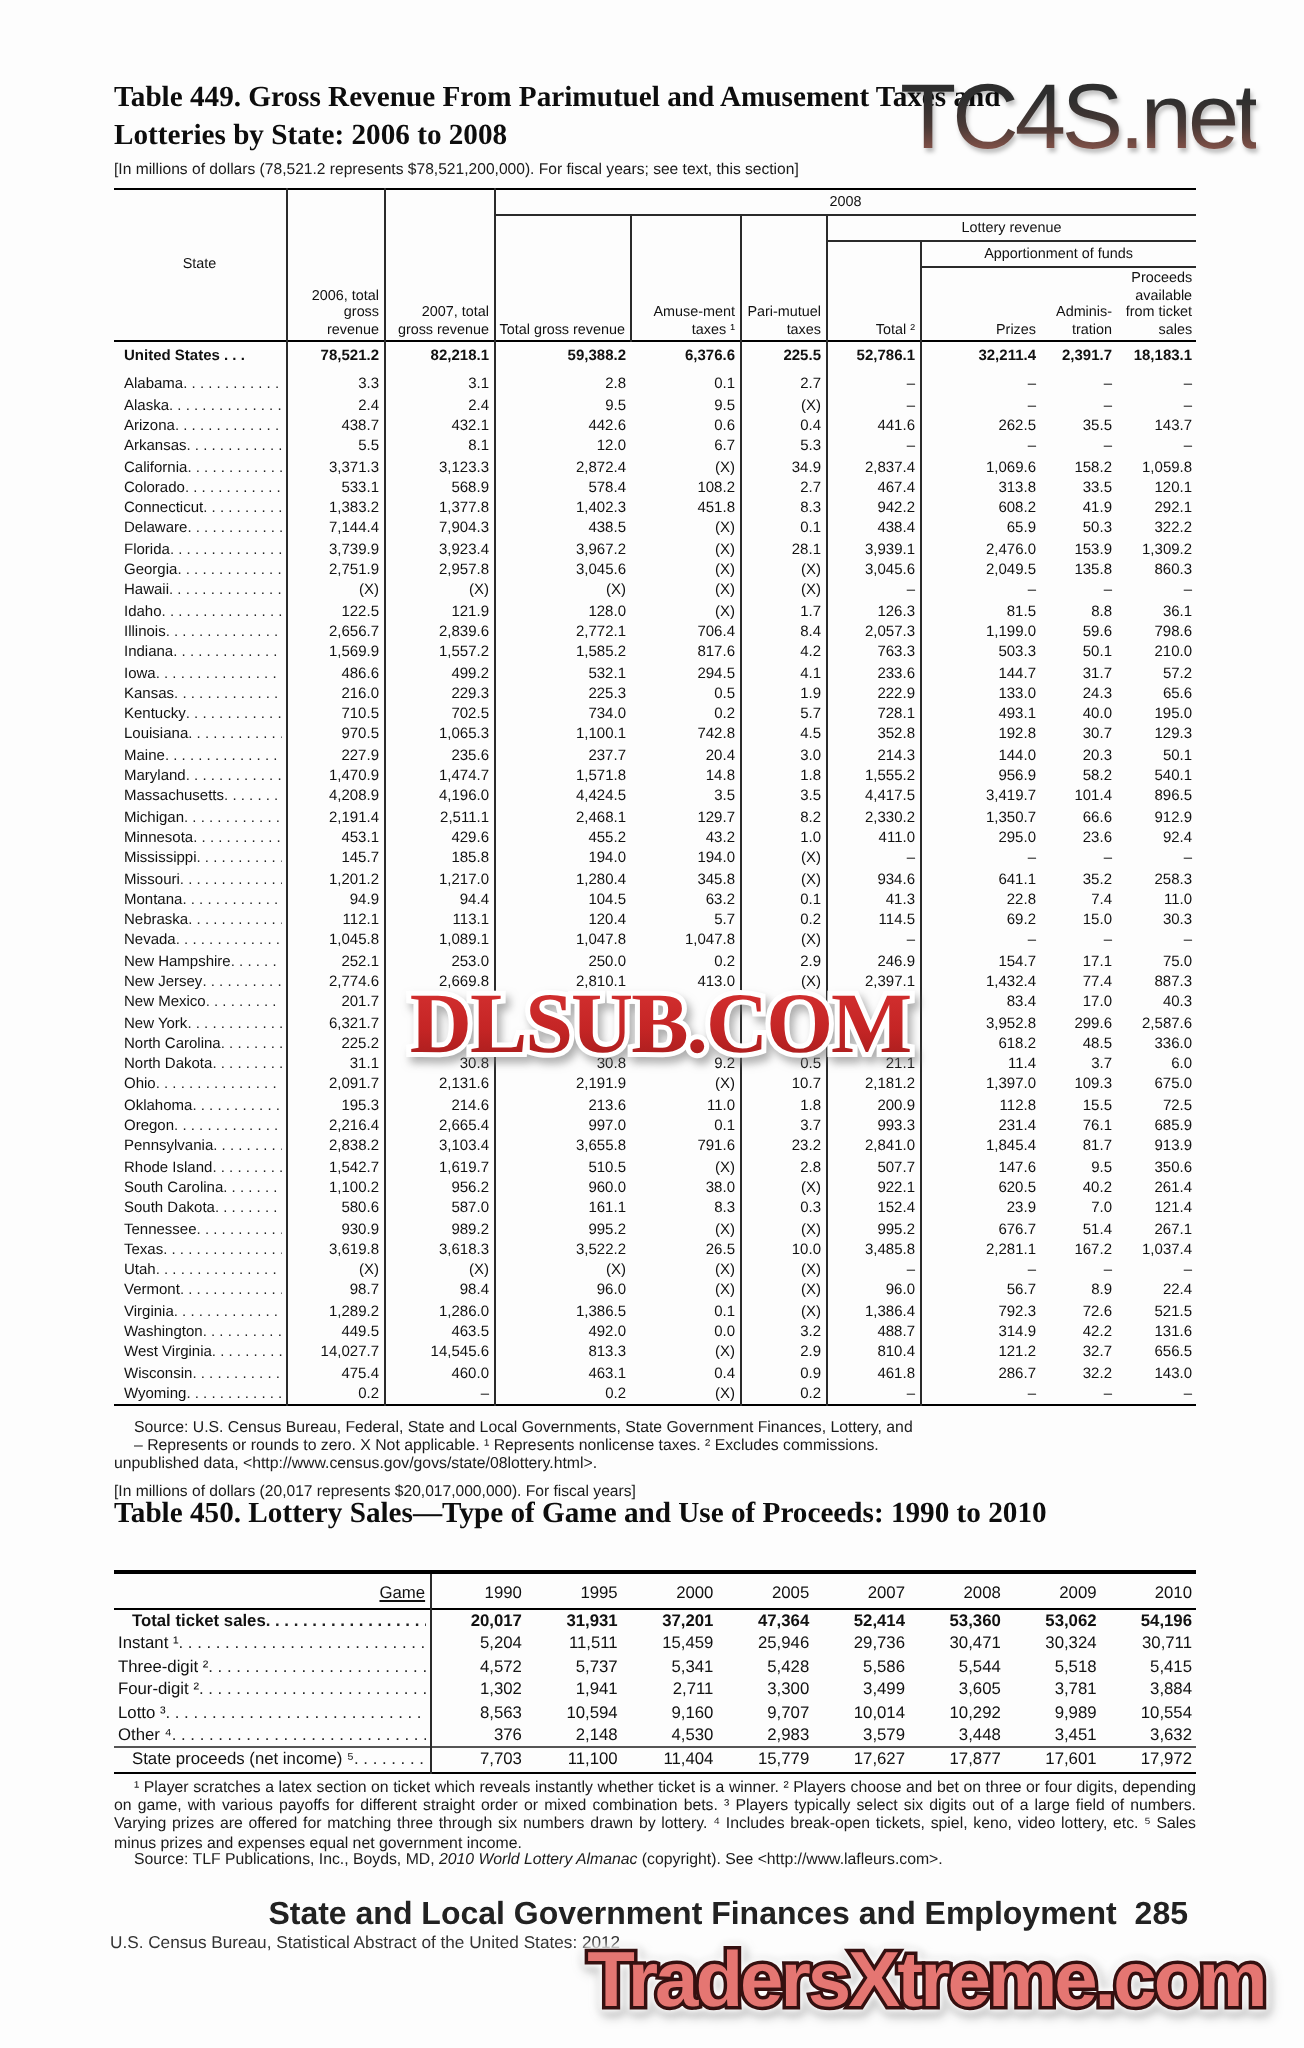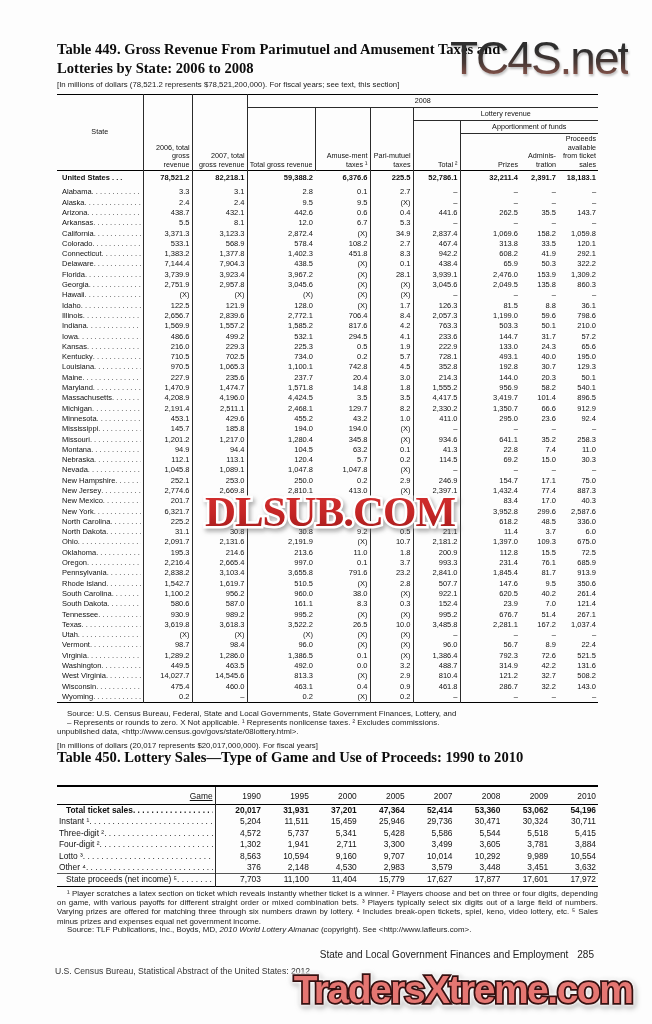--- a/index.html
+++ b/index.html
@@ -52,21 +52,21 @@
   .t450 th.game{text-align:right;text-decoration:underline;}
   .t450 th.yr,.t450 td.num{text-align:right;}
   .t450 td{height:11.4px;line-height:11.4px;padding:0 2px 0 0;white-space:nowrap;overflow:hidden;}
   .t450 td.game{padding-left:2px;}
   .t450 .brd{border-left:1px solid #2b2b2b;border-right:none;}
   .t450 td.brd,.t450 th.brd{border-left:none;border-right:1px solid #2b2b2b;}
   .t450 tr.bold td{font-weight:bold;}
   .t450 tr.bold td.game,.t450 tr.proceeds td.game{padding-left:9px;}
   .t450 tr.proceeds td{border-top:1px solid #555;}
   
-  .footer-right{position:absolute;top:949px;right:58px;font-size:10px;color:#222;}
+  .footer-right{position:absolute;top:949px;right:58px;font-size:16px;color:#222;font-weight:bold;}
   .footer-right .pgnum{margin-left:9px;}
   .footer-left{position:absolute;top:966px;left:55px;font-size:8.6px;color:#333;}
   
   .wm-tc4s{position:absolute;top:2px;left:450px;font-size:46px;font-weight:normal;letter-spacing:-2px;
            font-family:"Liberation Sans",sans-serif;
            background:linear-gradient(#2e2e2e 35%,#4a3a36 60%,#8d564c 85%,#96604f);
            -webkit-background-clip:text;background-clip:text;color:transparent;
            filter:drop-shadow(1px 2px 1px rgba(0,0,0,0.25));z-index:9;margin-top:29px;}
   .wm-dlsub{position:absolute;top:485px;left:180px;z-index:9;
             filter:drop-shadow(2px 3px 2px rgba(110,110,110,0.55));}
@@ -942,21 +942,21 @@
             </span>
           </td>
           <td class="num">14,027.7</td>
           <td class="num">14,545.6</td>
           <td class="num">813.3</td>
           <td class="num">(X)</td>
           <td class="num">2.9</td>
           <td class="num">810.4</td>
           <td class="num">121.2</td>
           <td class="num">32.7</td>
-          <td class="num">508.2</td>
+          <td class="num">656.5</td>
         </tr>
         <tr>
           <td class="state">
             <span class="cellflex">
               <span class="nm">Wisconsin</span>
               <span class="dots"></span>
             </span>
           </td>
           <td class="num">475.4</td>
           <td class="num">460.0</td>

